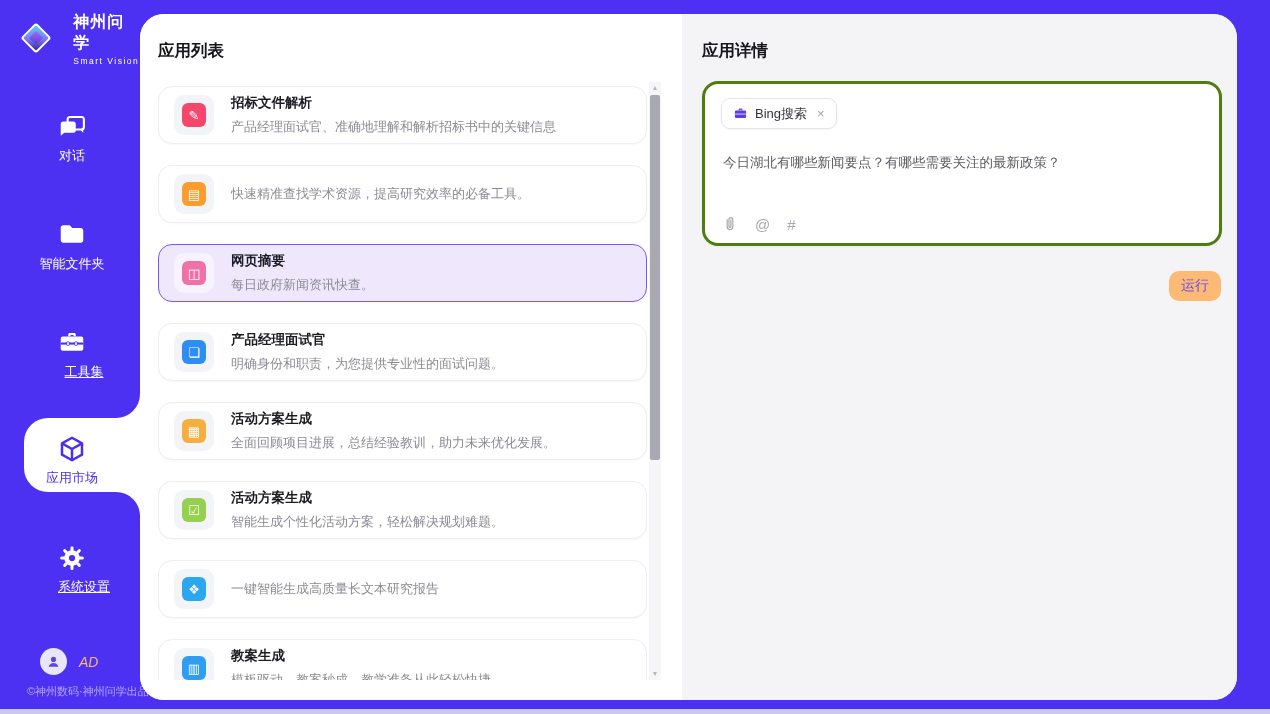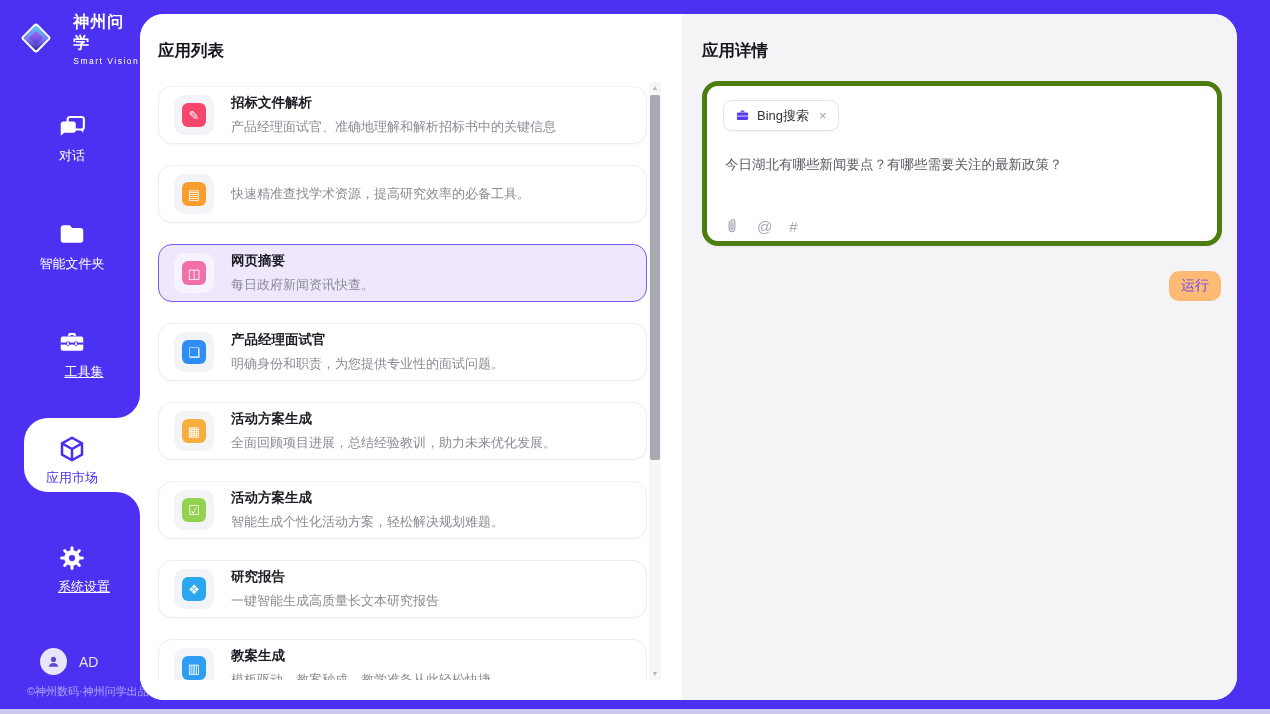--- a/index.html
+++ b/index.html
@@ -37,21 +37,21 @@
 
   .active-bubble { position:absolute; left:24px; top:418px; width:116px; height:74px; background:#ffffff; border-radius:24px 0 0 24px; }
   .curve { position:absolute; left:116px; width:24px; height:24px; background:#ffffff; }
   .curve-top { top:394px; }
   .curve-top::after { content:''; position:absolute; inset:0; background:#4C31F2; border-bottom-right-radius:100%; }
   .curve-bottom { top:492px; }
   .curve-bottom::after { content:''; position:absolute; inset:0; background:#4C31F2; border-top-right-radius:100%; }
 
   .user-row { position:absolute; left:40px; top:648px; display:flex; align-items:center; gap:12px; cursor:pointer; }
   .avatar { width:27px; height:27px; border-radius:50%; background:#e9e5fb; display:flex; align-items:center; justify-content:center; }
-  .user-name { font-size:14px; color:#e5e5e5; }
+  .user-name { font-size:14px; color:#fdba74;font-style:italic; }
   .side-footer { position:absolute; left:27px; top:684px; font-size:11px; color:rgba(255,255,255,.55); white-space:nowrap; }
 
   
   .main { position:absolute; left:140px; top:14px; width:1097px; height:686px; border-radius:24px; overflow:hidden; display:flex; background:#fff; }
 
   .list-panel { width:542px; background:#fff; position:relative; flex-shrink:0; }
   .panel-title { position:absolute; left:18px; top:26px; font-size:16.5px; font-weight:bold; color:#15151d; }
 
   .cards { position:absolute; left:18px; top:72px; width:489px; height:594px; overflow:hidden; }
   .card {
@@ -69,21 +69,21 @@
   .card-desc { font-size:13px; color:#8b8b96; }
 
   .scrollbar { position:absolute; left:509px; top:68px; width:12px; height:598px; background:#f6f6f8; }
   .sb-arrow { position:absolute; left:0; width:12px; height:12px; font-size:7px; color:#b6b6bd; text-align:center; line-height:12px; cursor:pointer; }
   .sb-up { top:0; } .sb-down { bottom:0; }
   .sb-thumb { position:absolute; left:1px; top:13px; width:10px; height:365px; background:#a9a9b1; border-radius:2px; cursor:pointer; }
 
   .detail-panel { flex:1; background:#f4f4f7; position:relative; }
   .detail-card {
     position:absolute; left:20px; top:67px; width:520px; height:165px;
-    background:#fff; border:5px solid #4d7c0f; border-radius:16px;
+    background:#fff; border:3px solid #4d7c0f; border-radius:16px;
     box-shadow:0 1px 3px rgba(30,30,60,.04);
   }
   .tool-tag {
     position:absolute; left:16px; top:14px; height:31px;
     display:inline-flex; align-items:center; gap:7px; padding:0 11px;
     background:#fff; border:1px solid #e4e4ec; border-radius:9px;
     box-shadow:0 1px 2px rgba(30,30,60,.05); cursor:pointer;
   }
   .tool-tag-label { font-size:13px; color:#33333c; }
   .tag-close { font-size:13px; color:#a0a0ac; margin-left:3px; cursor:pointer; }
@@ -252,21 +252,20 @@
           <div class="card-title">活动方案生成</div>
           <div class="card-desc">智能生成个性化活动方案，轻松解决规划难题。</div>
         </span>
       </div>
 
       <div class="card">
         <span class="card-icon">
           <span class="card-glyph" style="background: rgb(43, 167, 240);">❖</span>
         </span>
         <span class="card-texts">
-          <div class="card-title">研究报告</div>
           <div class="card-desc">一键智能生成高质量长文本研究报告</div>
         </span>
       </div>
 
       <div class="card">
         <span class="card-icon">
           <span class="card-glyph" style="background: rgb(46, 157, 242);">▥</span>
         </span>
         <span class="card-texts">
           <div class="card-title">教案生成</div>

